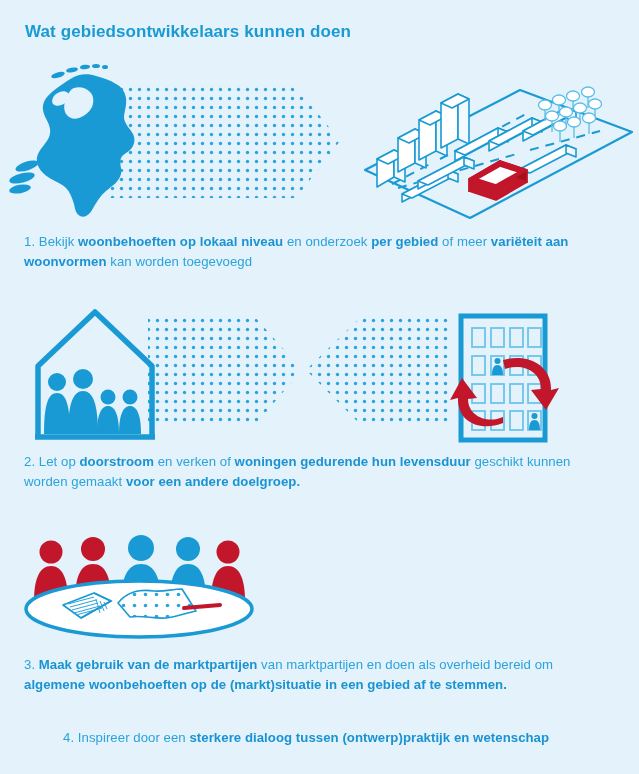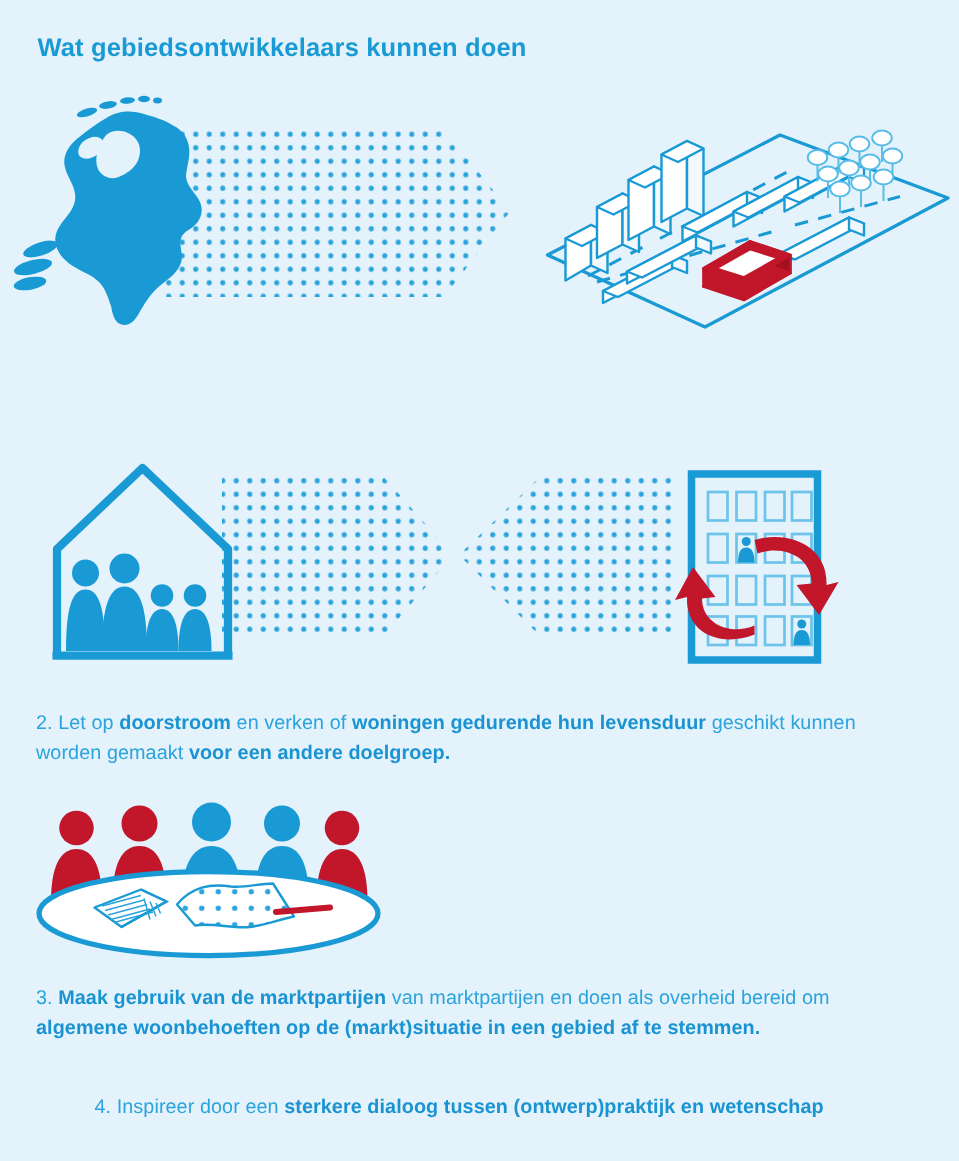--- a/index.html
+++ b/index.html
@@ -26,21 +26,21 @@
     letter-spacing:.05px;
   }
   .caption b{font-weight:bold;color:#1a93d2;}
 
   
   #row1{left:0;top:58px;width:639px;height:165px;}
   #cap1{left:24px;top:232px;width:560px;}
 
   
   #row2{left:0;top:298px;width:639px;height:145px;}
-  #cap2{left:24px;top:472px;width:560px;}
+  #cap2{left:24px;top:452px;width:560px;}
 
   
   #row3{left:8px;top:523px;width:300px;height:120px;}
   #cap3{left:24px;top:655px;width:580px;}
   #cap4{left:32px;top:728px;width:580px;margin-left:31px;}
 
   svg{display:block;overflow:visible;}
 </style>
 </head>
 <body>
@@ -191,20 +191,23 @@
           <path d="M469,133 L469,121 L500,103 L500,115 Z" fill="#c2162b"></path>
           <path d="M469,133 L500,115 L527,124 L496,142 Z" fill="#c2162b"></path>
           <path d="M500,115 L500,103 L527,112 L527,124 Z" fill="#a5101f"></path>
           <path d="M469,121 L500,103 L527,112 L496,130 Z" fill="#c2162b"></path>
           <path d="M477,121 L500,108 L519,114 L496,127 Z" fill="#ffffff"></path>
         </g>
       </g>
     </svg>
   </div>
 
+  <div class="caption" id="cap1">
+    <span>1. </span><span>Bekijk </span><b>woonbehoeften op lokaal niveau</b><span> en onderzoek </span><b>per gebied</b><span> of meer </span><b>variëteit aan woonvormen</b><span> kan worden toegevoegd</span>
+  </div>
 
   <div class="illu" id="row2">
     <svg width="639" height="150" viewBox="0 0 639 150">
       <defs>
         <pattern id="dots2" width="9" height="9" patternUnits="userSpaceOnUse">
           <circle cx="4.5" cy="4.5" r="1.7" fill="#2ba3dc"></circle>
         </pattern>
       </defs>
 
       <g>

